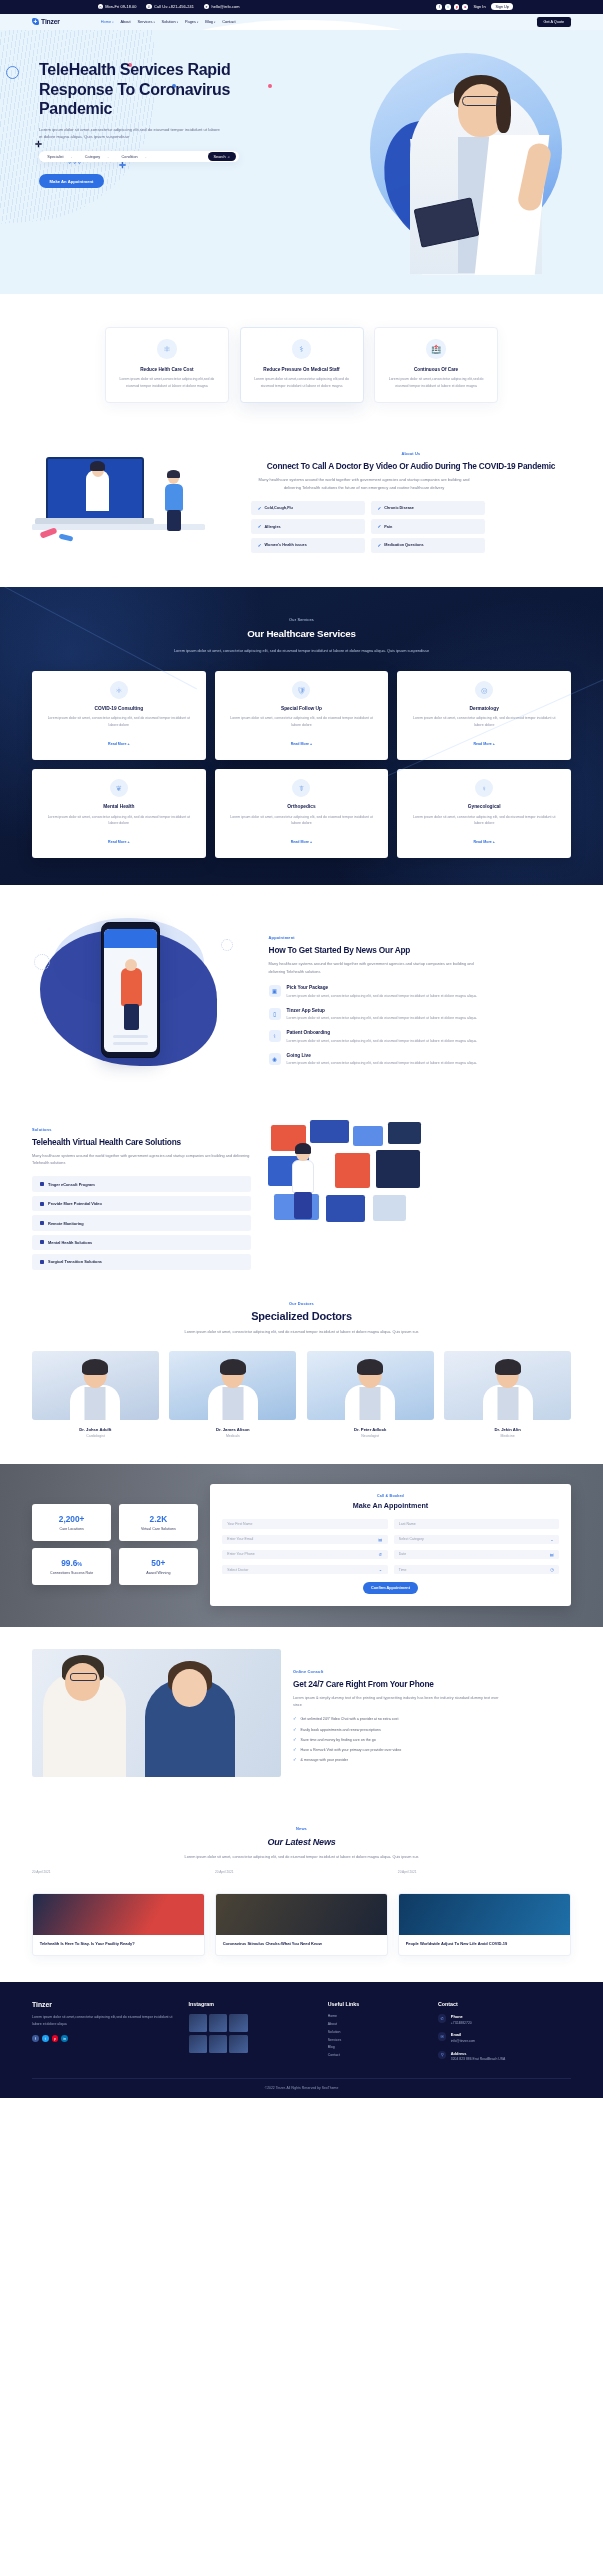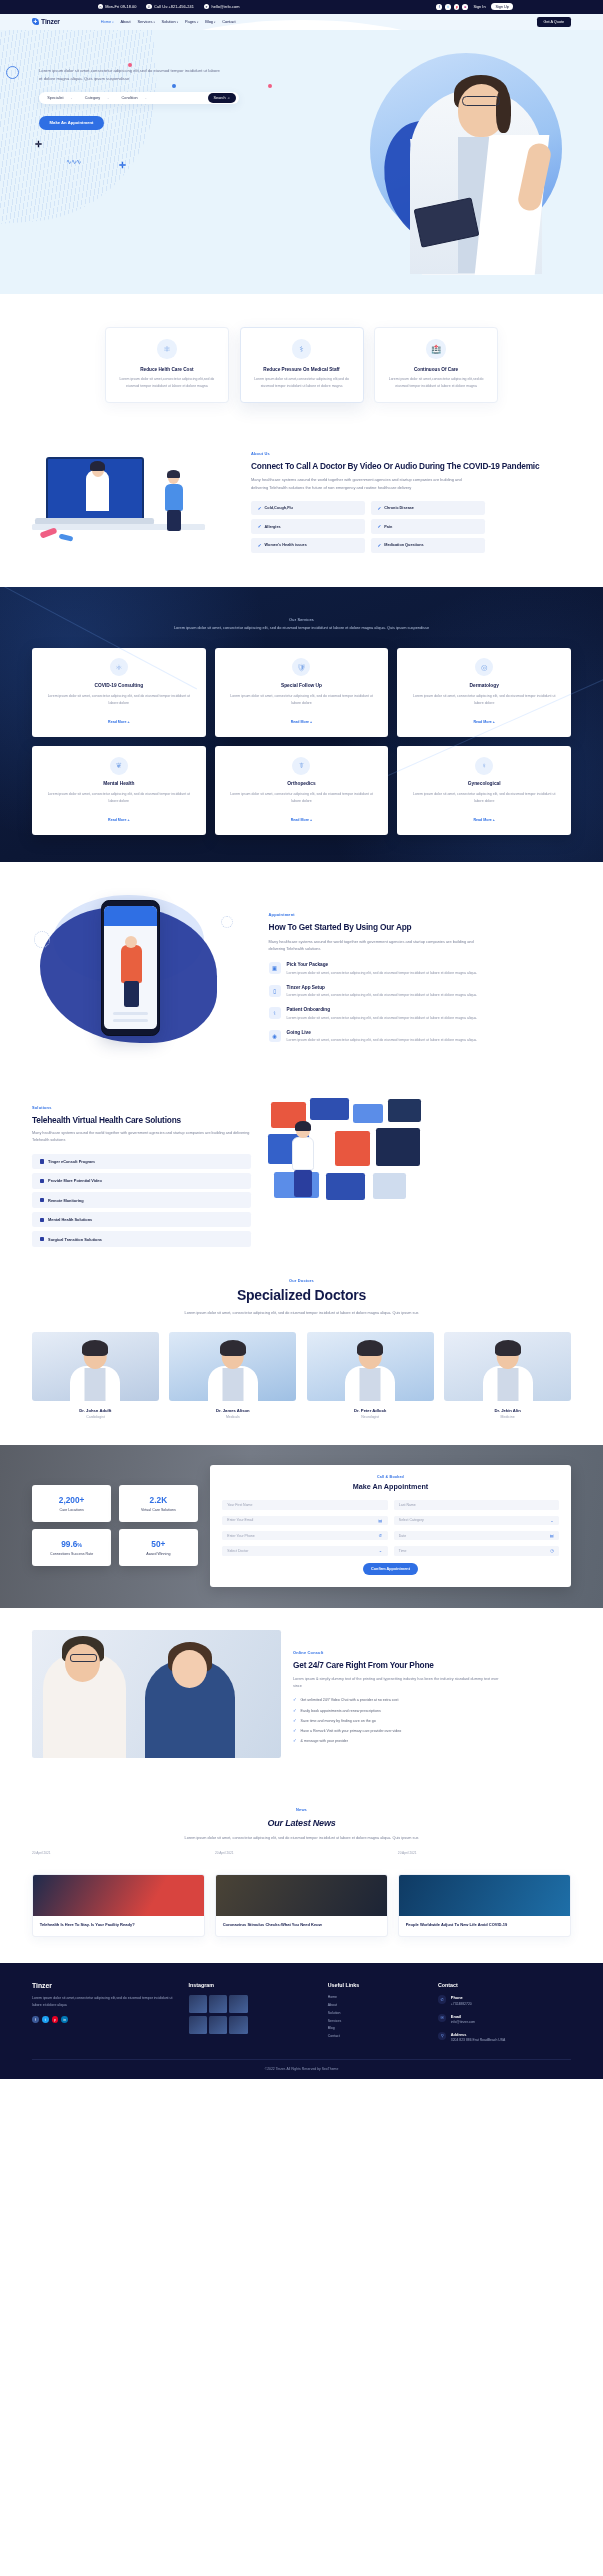--- a/index.html
+++ b/index.html
@@ -191,21 +191,21 @@
   .fic {
     width:19.6px;height:19.6px;border-radius:50%;
     background:#eaf2fd; margin:0 auto 7.5px;
     display:flex;align-items:center;justify-content:center;
     color:#7fa9e8; font-size:8.3px;
   }
   .fcard h3 { font-size:4.7px; font-weight:bold; margin-bottom:4.5px; }
   .fcard p { font-size:3.5px; color:#8b91a6; line-height:1.95; }
 
   
-  .about { display:flex; gap:0; padding:7.5px 32px 34px; align-items:center; }
+  .about { display:flex; gap:0; padding:7.5px 32px 34px; align-items:center;text-align:center; }
   .about-art { width:219px; height:113px; position:relative; flex:none; }
   .laptop {
     position:absolute; left:13.6px; top:16.6px; width:98px;height:65px;
     background:#1d49b0; border-radius:3px 3px 0 0; border:2.3px solid #13316f;
   }
   .laptop-base {
     position:absolute; left:3px; top:78px; width:119px;height:6.8px;
     background:#cfd9e6; border-radius:2.3px;
   }
   .lp-doc {
@@ -336,21 +336,21 @@
     position:absolute; left:27px; top:26px; width:26px;height:72px;
   }
   .sp-h{position:absolute;left:6px;top:0;width:13.6px;height:14.3px;border-radius:50%;background:#f3cdb0;}
   .sp-hr{position:absolute;left:4.5px;top:-3px;width:16.6px;height:10.6px;border-radius:50% 50% 12% 12%;background:#24253a;}
   .sp-b{position:absolute;left:1.5px;top:13.6px;width:22.6px;height:33px;background:#ffffff;border-radius:6px 6px 2.3px 2.3px;border:0.8px solid #e2e8f2;}
   .sp-l{position:absolute;left:3.8px;top:46px;width:18px;height:27px;background:#2a3e9e;border-radius:2.3px;}
 
   
   .docs { padding:4.5px 32px 26px; text-align:center; }
   .docs .eyebrow{ display:block; }
-  .docs .h2 { margin:3.8px 0 5.3px; font-size:14px;}
+  .docs .h2 { margin:3.8px 0 5.3px; font-size:11px;}
   .docs .lead { width:249px; margin:0 auto; font-size:3.8px;}
   .doc-grid { display:grid; grid-template-columns:repeat(4,1fr); gap:10.6px; margin-top:15px; }
   .dcard { }
   .dimg {
     height:69px; border-radius:3px; position:relative; overflow:hidden;
     background:linear-gradient(165deg,#dfe9f6,#c6d6ea);
   }
   .dimg.a { background:linear-gradient(165deg,#e6edf7,#b9cbe3); }
   .dimg.b { background:linear-gradient(165deg,#dde9f7,#9fc0e4); }
   .dimg.c { background:linear-gradient(165deg,#e2ecf8,#a9c7e8); }
@@ -547,20 +547,21 @@
     <div class="doc-coat-l"></div>
     <div class="doc-hair"></div>
     <div class="doc-head"></div>
     <div class="doc-hair2"></div>
     <div class="doc-glass"></div>
     <div class="arm"></div>
     <div class="tablet"></div>
   </div>
 
   <div class="hero-inner">
+    <h1 class="hero-h1">TeleHealth Services Rapid Response To Coronavirus Pandemic</h1>
     <p class="hero-p">Lorem ipsum dolor sit amet,consectetur adipiscing elit,sed do eiusmod tempor incididunt ut labore et dolore magna aliqua. Quis ipsum suspendisse</p>
     <div class="hero-search">
       <span class="sel">
           <span>Specialist</span>
           <span class="caret">⌄</span>
         </span>
       <span class="sel">
           <span>Category</span>
           <span class="caret">⌄</span>
         </span>
@@ -643,20 +644,21 @@
         </div>
     </div>
   </div>
 </section>
 
 <section class="services">
   <div class="svc-line" style="left:-30px;top:45px;width:241px;transform:rotate(28deg);"></div>
   <div class="svc-line" style="right:-30px;top:136px;width:256px;transform:rotate(-24deg);"></div>
   <div class="svc-head">
     <span class="eyebrow">Our Services</span>
+    <h2 class="h2">Our Healthcare Services</h2>
     <p class="lead">Lorem ipsum dolor sit amet, consectetur adipiscing elit, sed do eiusmod tempor incididunt ut labore et dolore magna aliqua. Quis ipsum suspendisse</p>
   </div>
   <div class="svc-grid">
     <div class="scard">
       <div class="sic">⚛</div>
       <h3>COVID-19 Consulting</h3>
       <p>Lorem ipsum dolor sit amet, consectetur adipiscing elit, sed do eiusmod tempor incididunt ut labore dolore</p>
       <a class="rm">Read More +</a>
     </div>
     <div class="scard">
@@ -704,21 +706,21 @@
         <div class="scr-fig"></div>
         <div class="scr-head"></div>
         <div class="scr-leg"></div>
         <div class="scr-bar" style="top:106px;"></div>
         <div class="scr-bar" style="top:113px;"></div>
       </div>
     </div>
   </div>
   <div class="gs-txt">
     <span class="eyebrow">Appointment</span>
-    <h2 class="h2">How To Get Started By Using Our App</h2>
+    <h2 class="h2">How To Get Started By News Our App</h2>
     <p class="lead">Many healthcare systems around the world together with government agencies and startup companies are building and delivering Telehealth solutions</p>
     <div class="steps">
       <div class="step">
         <div class="step-ic">▣</div>
         <div>
             <h4>Pick Your Package</h4>
             <p>Lorem ipsum dolor sit amet, consectetur adipiscing elit, sed do eiusmod tempor incididunt ut labore et dolore magna aliqua.</p>
           </div>
       </div>
       <div class="step">

